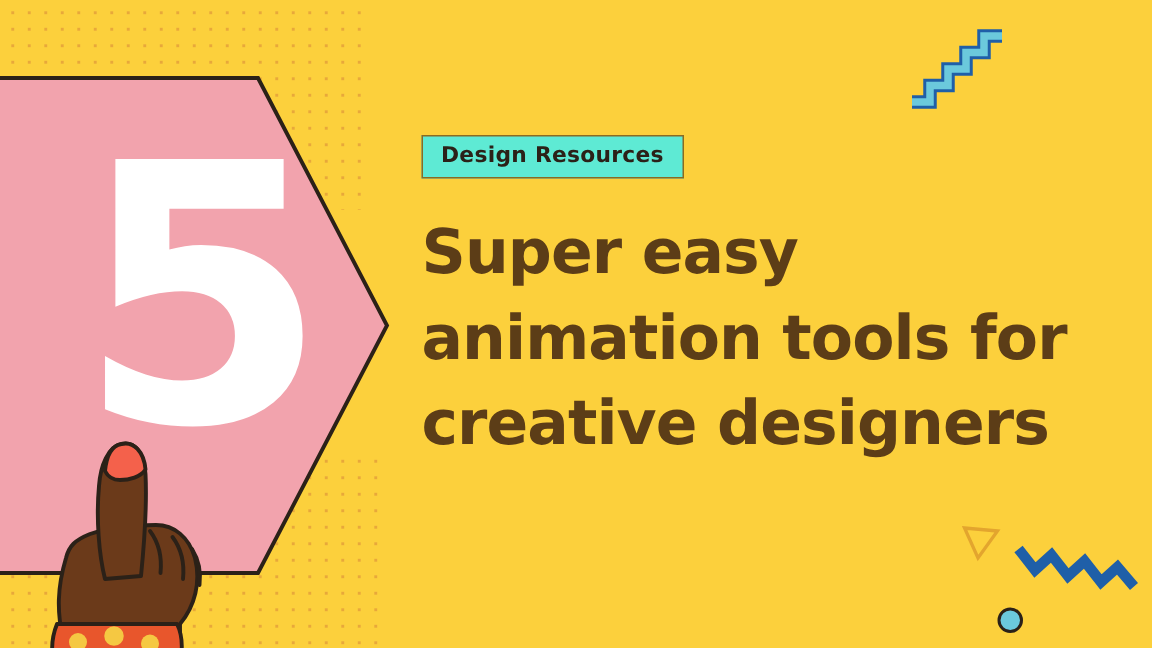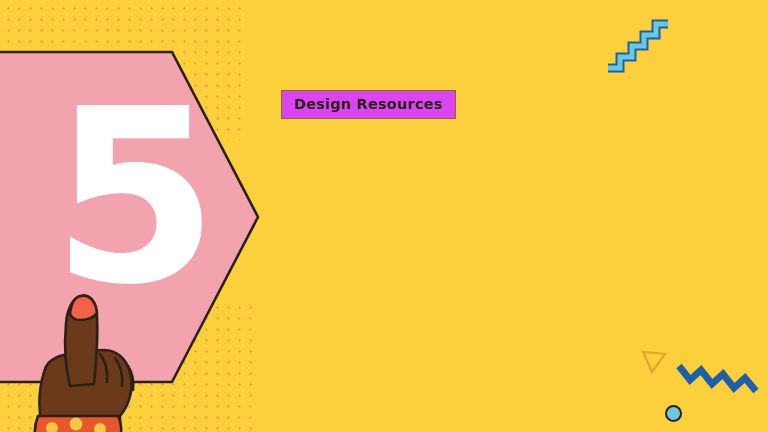--- a/index.html
+++ b/index.html
@@ -92,21 +92,21 @@
 
   
   .content {
     position: absolute;
     left: 281px;
     top: 90px;
     width: 460px;
   }
   .badge {
     display: inline-block;
-    background: #d946ef;
+    background: #5eead4;
     border: 1.5px solid #8A6B22;
     color: #2B2118;
     font-size: 14.5px;
     font-weight: 700;
     letter-spacing: 0.2px;
     padding: 5px 12px 6px 12px;
     font-family: "DejaVu Sans", sans-serif;
   }
   .headline {
     margin-top: 21px;
@@ -184,15 +184,16 @@
   <div class="deco deco-triangle">
     <svg width="26" height="26" viewBox="0 0 26 26" xmlns="http://www.w3.org/2000/svg">
       <polygon points="2,3 24,5 11,23" fill="none" stroke="#E3A52E" stroke-width="2.2" stroke-linejoin="miter"></polygon>
     </svg>
   </div>
 
   <div class="deco deco-circle"></div>
 
   <div class="content">
     <div class="badge">Design Resources</div>
+    <div class="headline">Super easy animation tools for creative designers</div>
   </div>
 
 </div>
 
 </body></html>

